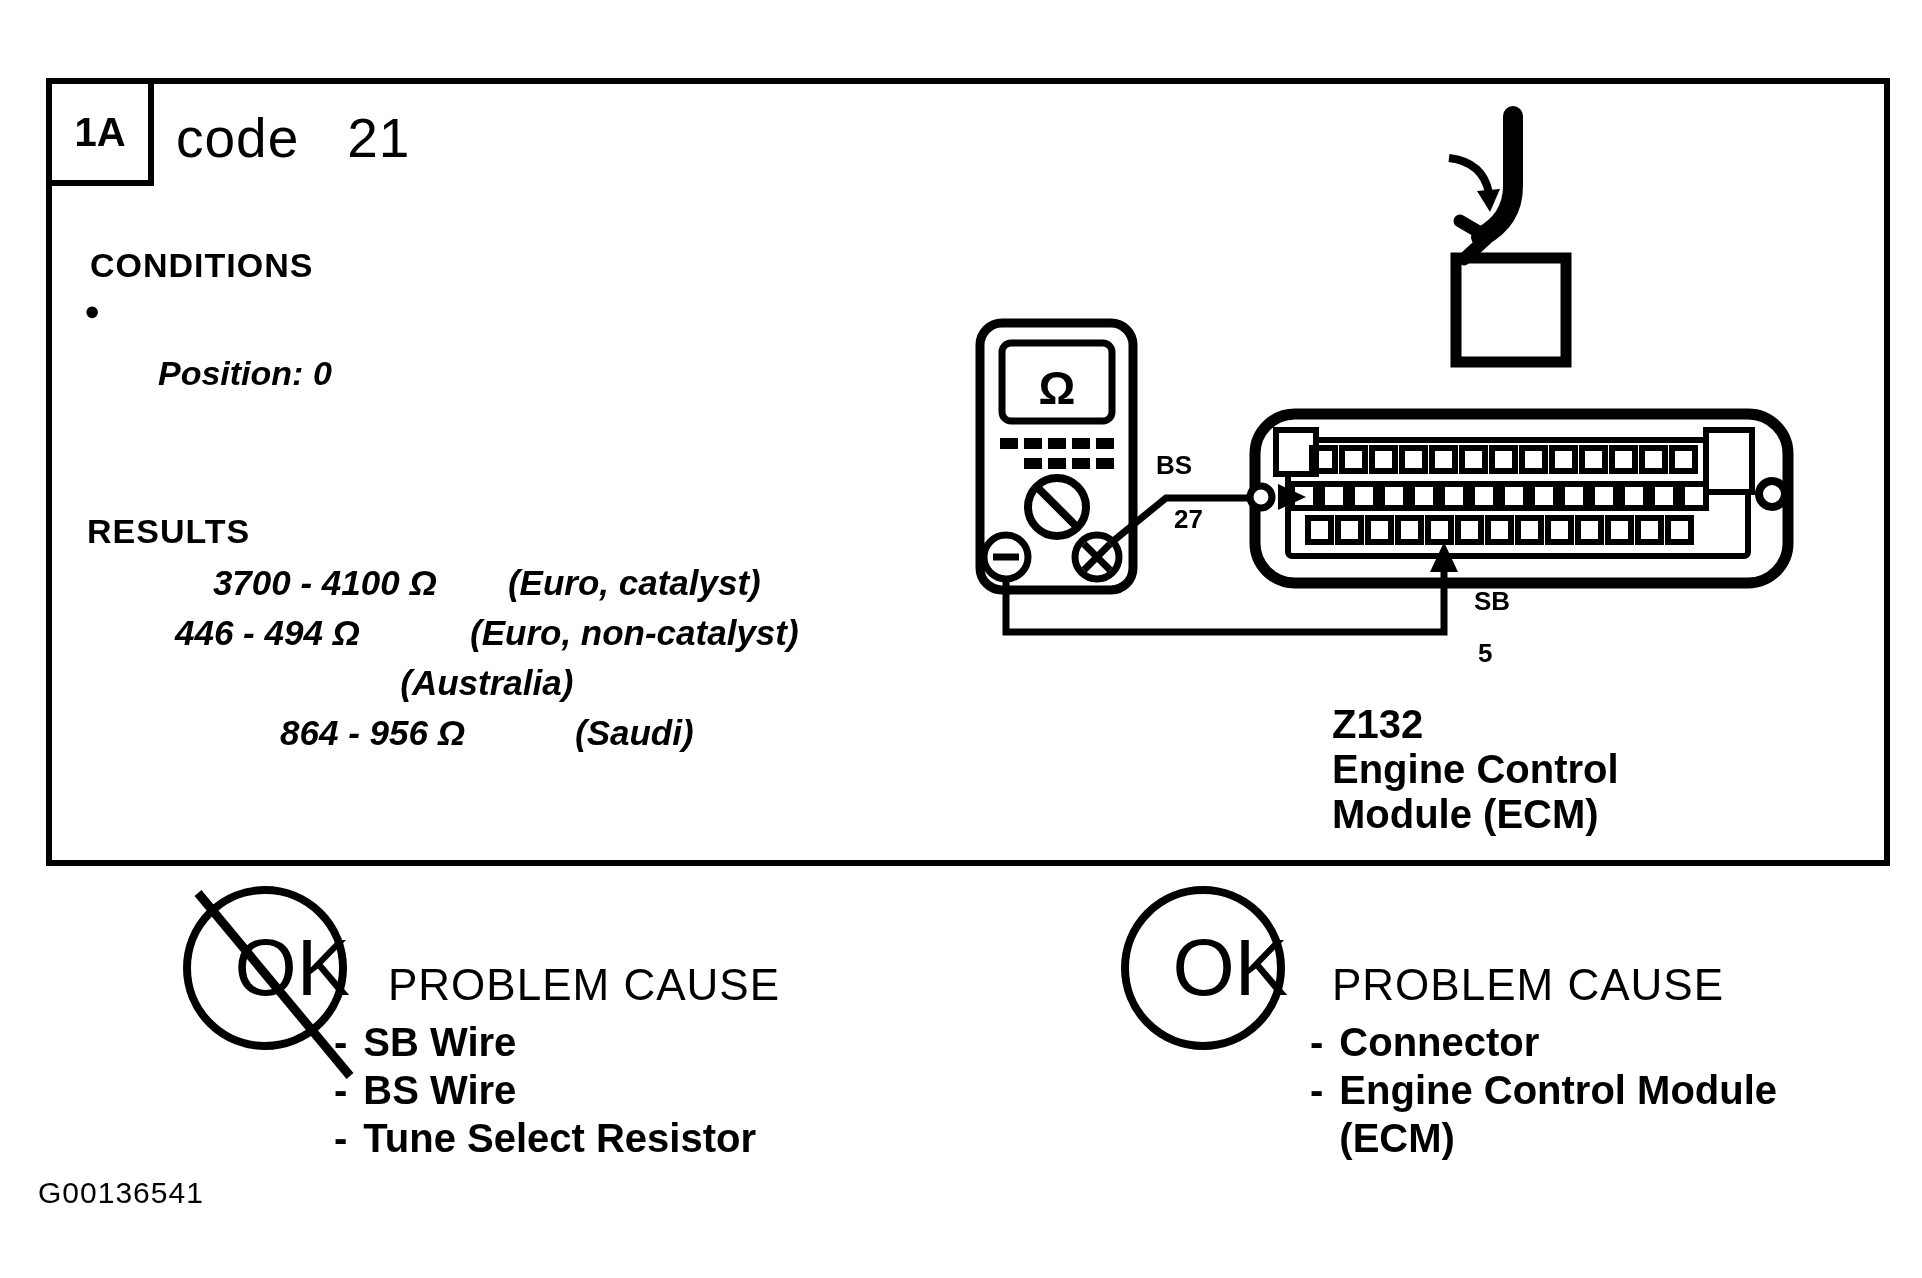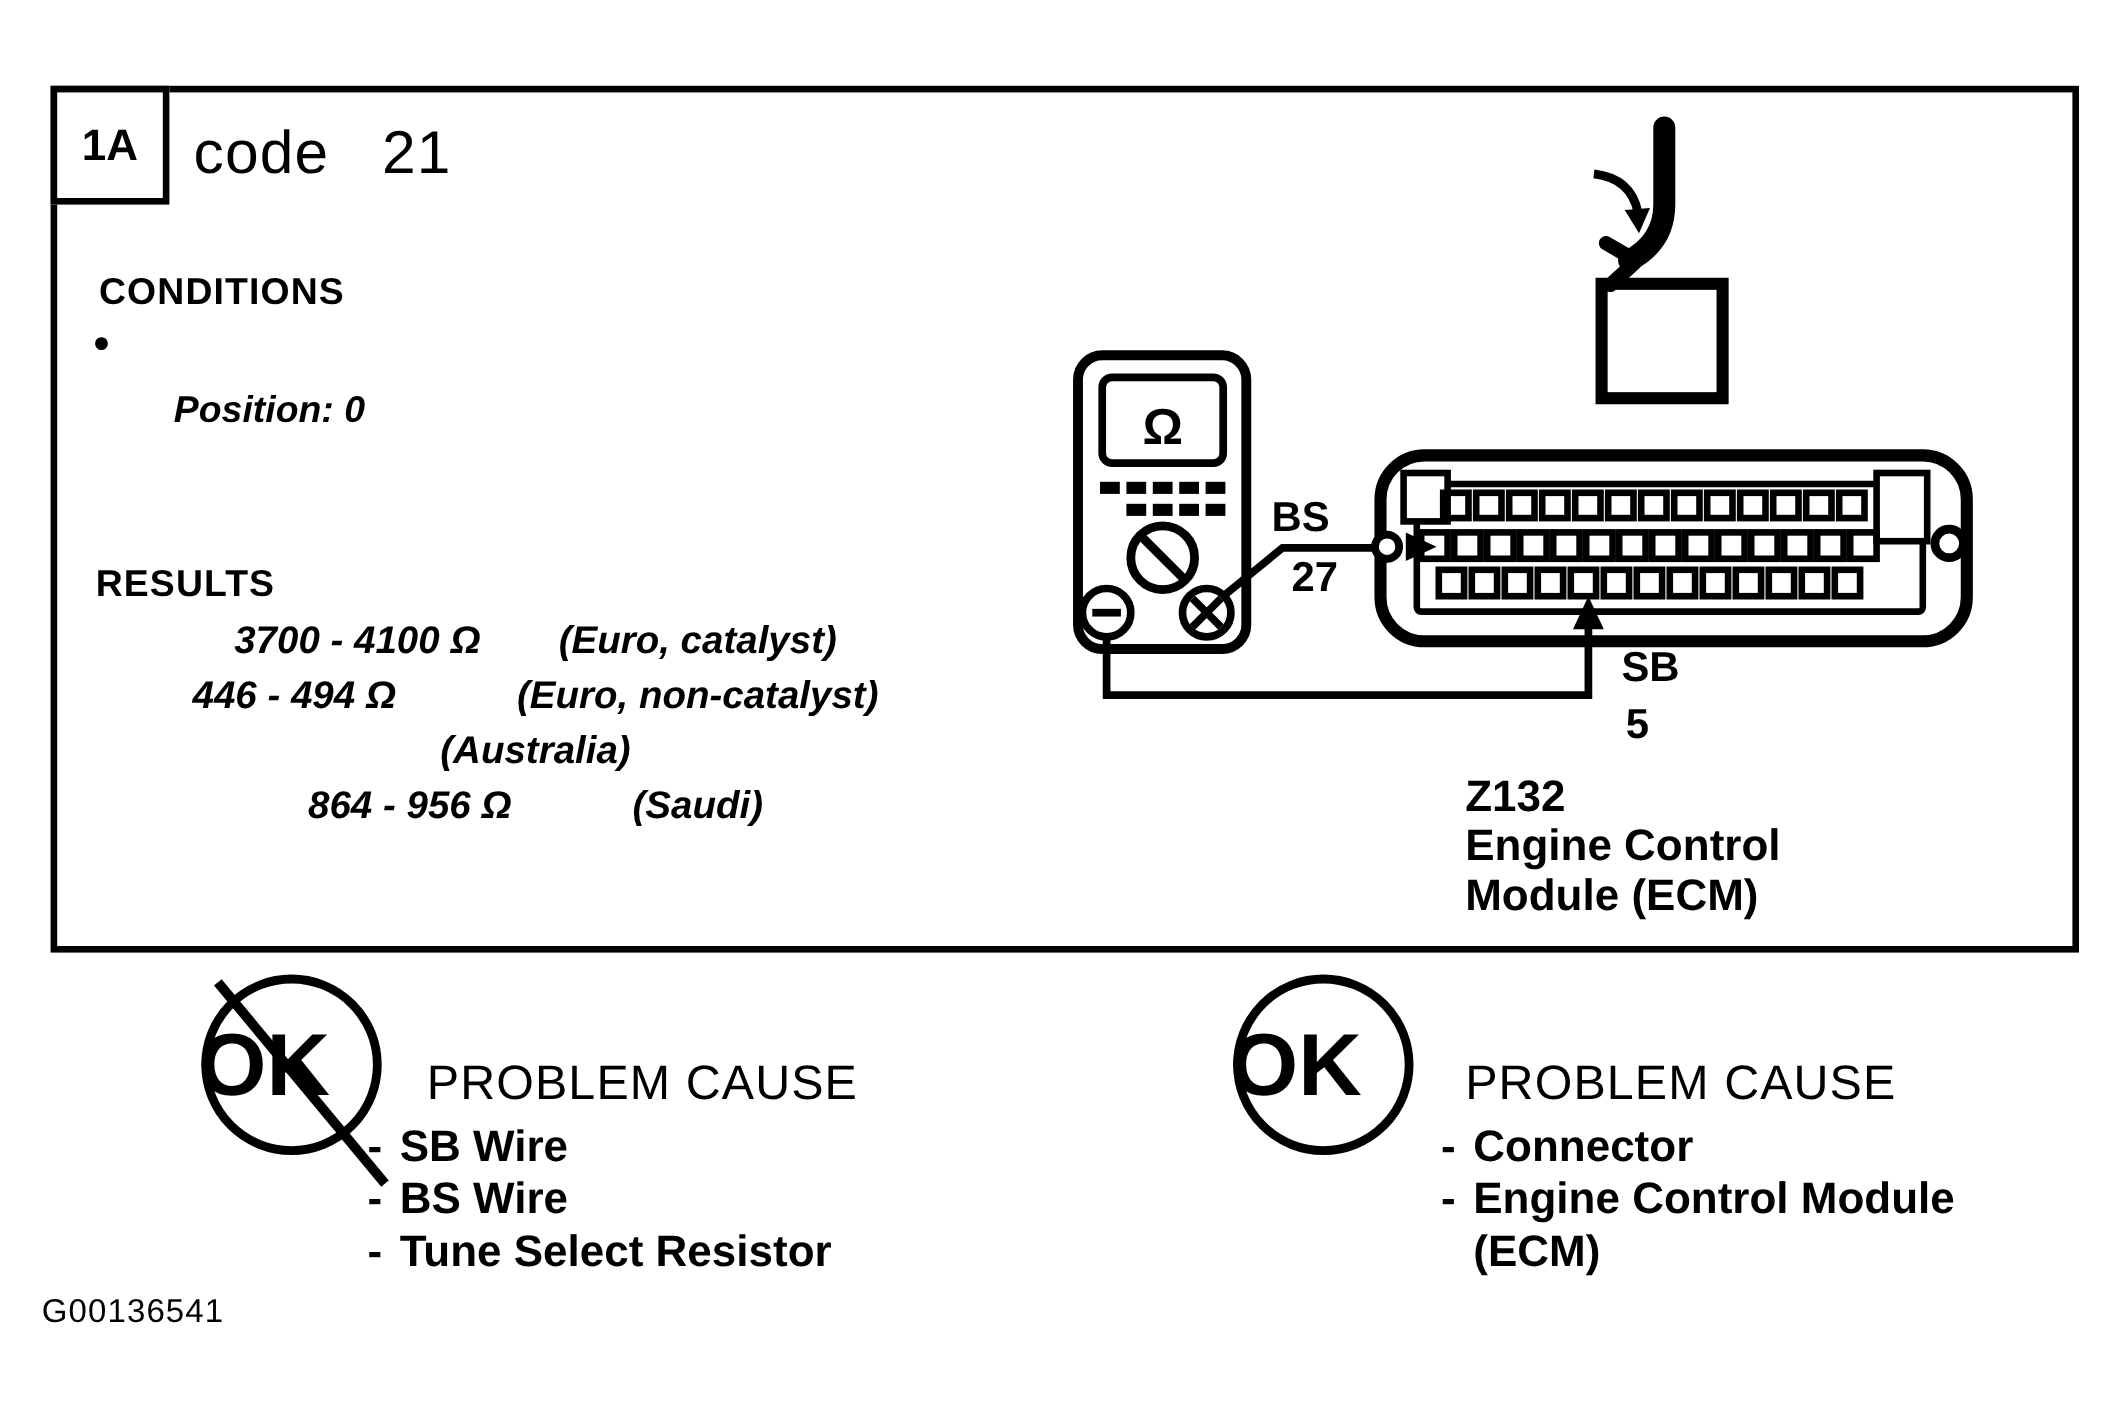--- a/index.html
+++ b/index.html
@@ -17,24 +17,24 @@
   .h-label{font-size:34px;font-weight:700;z-index:3;letter-spacing:1px;}
   .cond-head{left:90px;top:246px;}
   .cond-item{left:84px;top:298px;z-index:3;display:flex;align-items:center;font-size:37px;font-weight:700;}
   .cond-item .blt{font-size:27px;margin-right:14px;line-height:1;}
   .cond-detail{left:158px;top:354px;z-index:3;font-size:34px;font-weight:700;font-style:italic;}
   .res-head{left:87px;top:512px;}
   .res-rows{left:175px;top:558px;z-index:3;display:flex;flex-direction:column;}
   .res-row{display:flex;font-size:35px;font-weight:700;font-style:italic;line-height:50px;justify-content:center;}
   .res-row .val{width:295px;}
   
-  .wlbl{z-index:3;font-size:38px;font-weight:700;line-height:1;}
+  .wlbl{z-index:3;font-size:26px;font-weight:700;line-height:1;}
   .module-label{left:1332px;top:702px;z-index:3;font-size:40px;font-weight:700;line-height:45px;}
   
-  .ok-text{z-index:3;width:170px;text-align:left;font-size:80px;font-weight:700;line-height:80px;top:928px;}
+  .ok-text{z-index:3;width:170px;text-align:right;font-size:80px;font-weight:400;line-height:80px;top:928px;}
   .pc-head{z-index:3;font-size:44px;font-weight:400;top:960px;letter-spacing:1px;}
   .cause-list{z-index:3;display:flex;flex-direction:column;top:1018px;}
   .cause{display:flex;gap:16px;font-size:40px;font-weight:700;line-height:48px;}
   .cause .txt{max-width:500px;}
   .fig-code{left:38px;top:1176px;z-index:3;font-size:30px;font-weight:400;letter-spacing:1px;}
   svg.overlay{position:absolute;left:0;top:0;z-index:2;pointer-events:none;}
   .ink{stroke:#000;fill:none;}
 </style>
 </head>
 <body>

